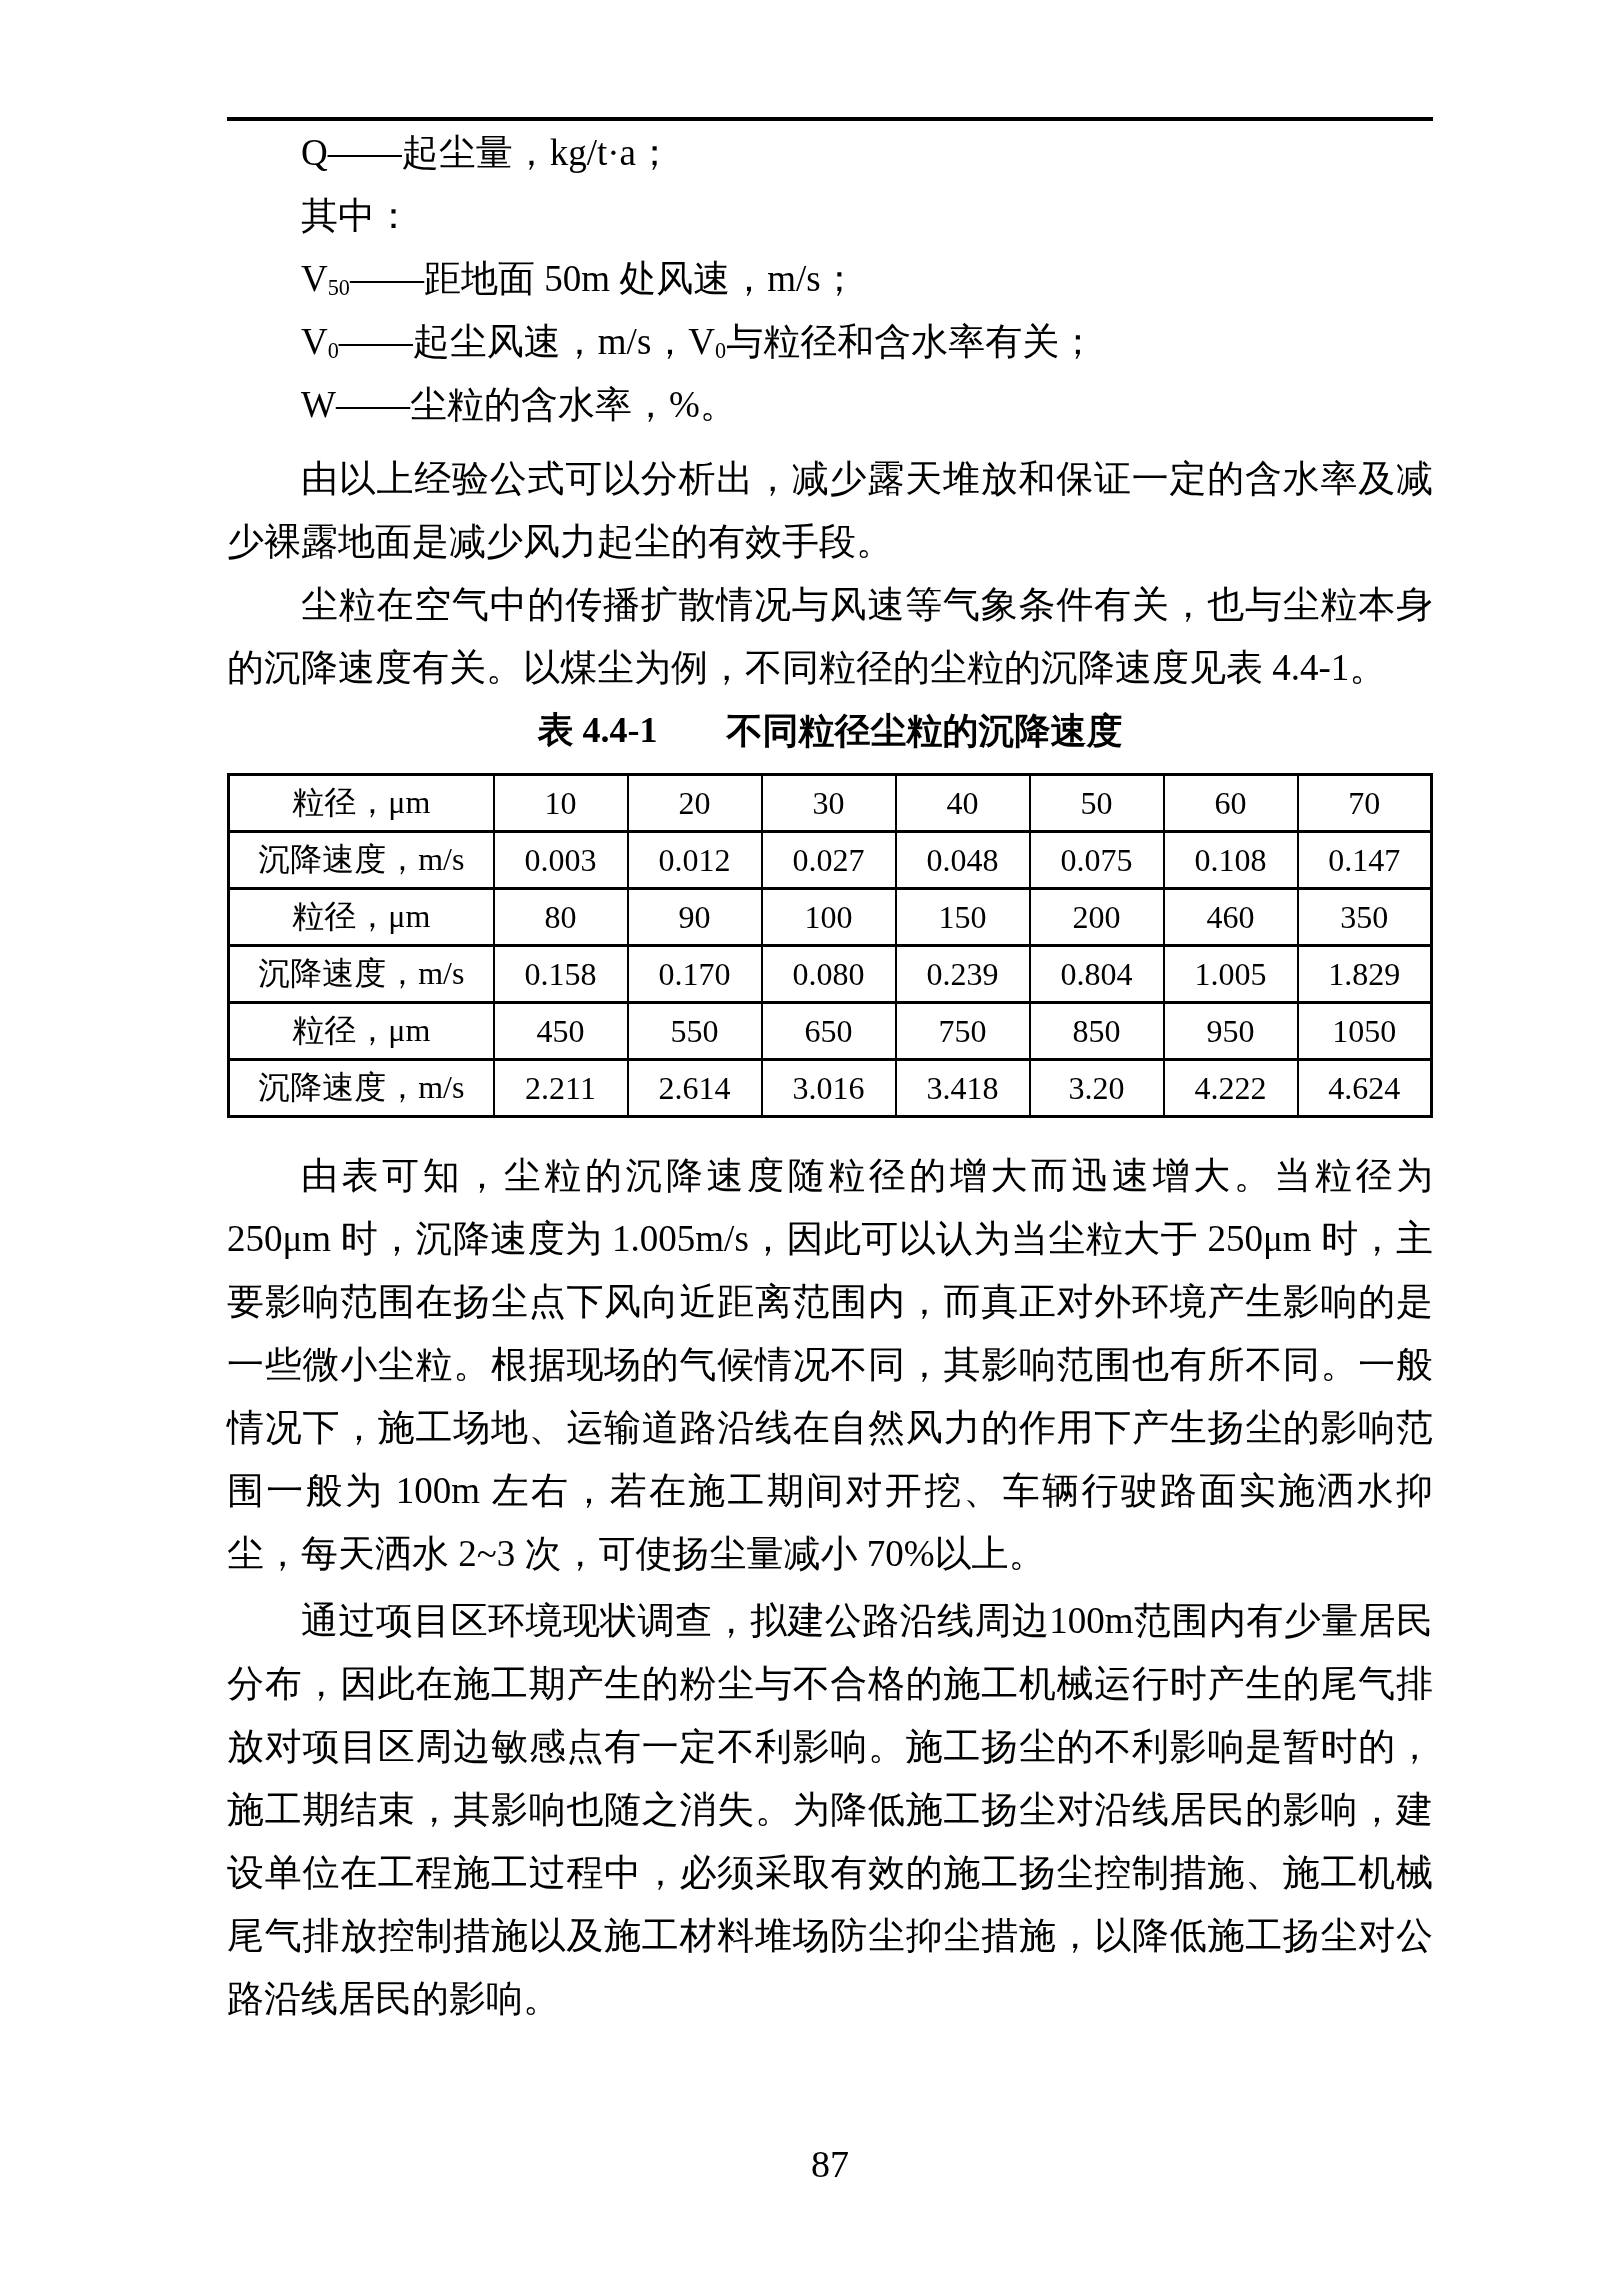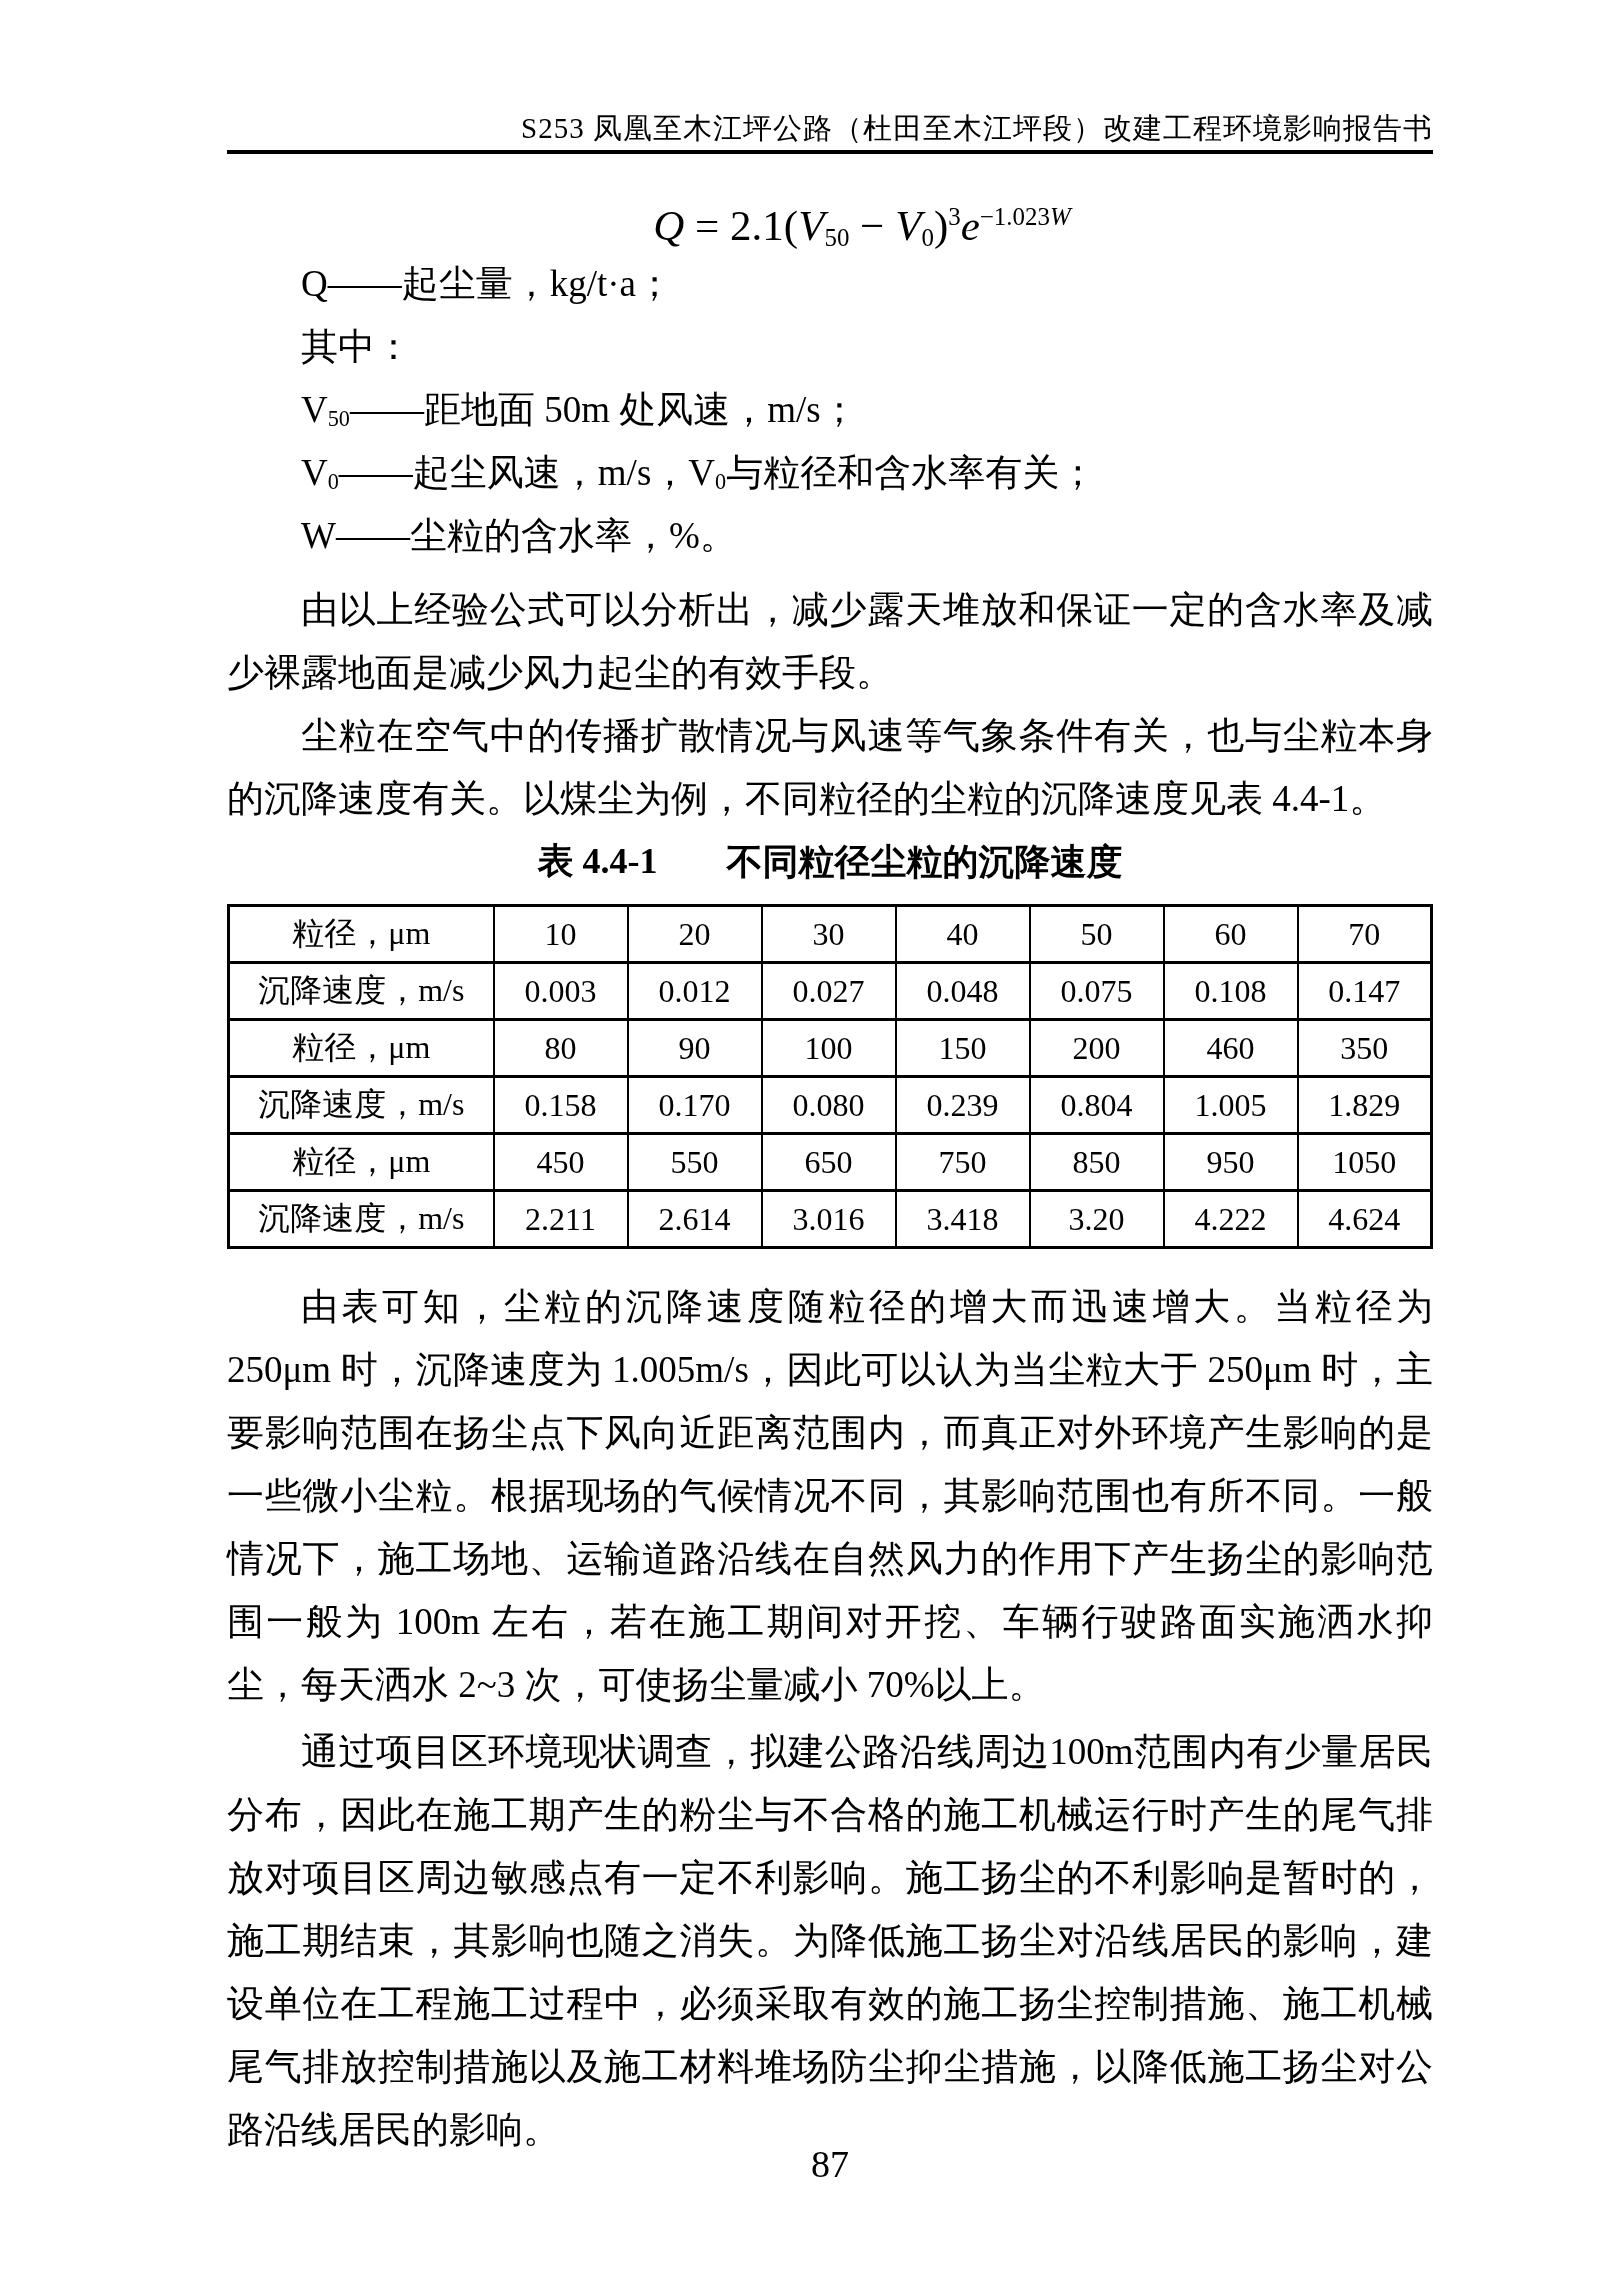--- a/index.html
+++ b/index.html
@@ -107,27 +107,23 @@
   }
 </style>
 </head>
 <body>
 
 <div class="page">
 
   <div class="content">
 
     <div class="doc-header">
-      <span class="title">S253 凤凰至木江坪公路（杜田至木江坪段）改建工程环境影响报告书</span>
       <div class="header-rule"></div>
     </div>
 
-    <div class="formula-line">
-      <span class="formula"><i>Q</i><span> = 2.1(</span><i>V</i><sub>50</sub><span> − </span><i>V</i><sub>0</sub><span>)</span><sup>3</sup><i>e</i><sup><span>−1.023</span><i>W</i></sup></span>
-    </div>
 
     <div class="definitions">
       <p class="def-line">Q——起尘量，kg/t·a；</p>
       <p class="def-line">其中：</p>
       <p class="def-line"><span>V</span><sub>50</sub><span>——距地面 50m 处风速，m/s；</span></p>
       <p class="def-line"><span>V</span><sub>0</sub><span>——起尘风速，m/s，</span><span>V</span><sub>0</sub><span>与粒径和含水率有关；</span></p>
       <p class="def-line">W——尘粒的含水率，%。</p>
     </div>
 
     <p class="para p1">由以上经验公式可以分析出，减少露天堆放和保证一定的含水率及减少裸露地面是减少风力起尘的有效手段。</p>

